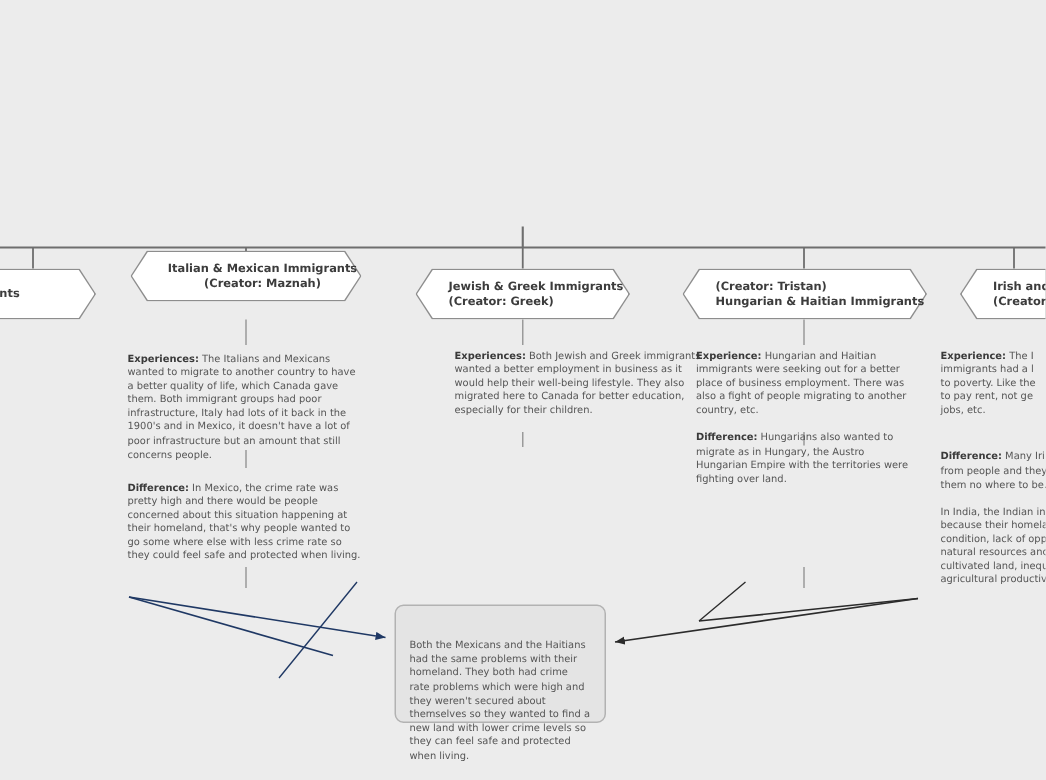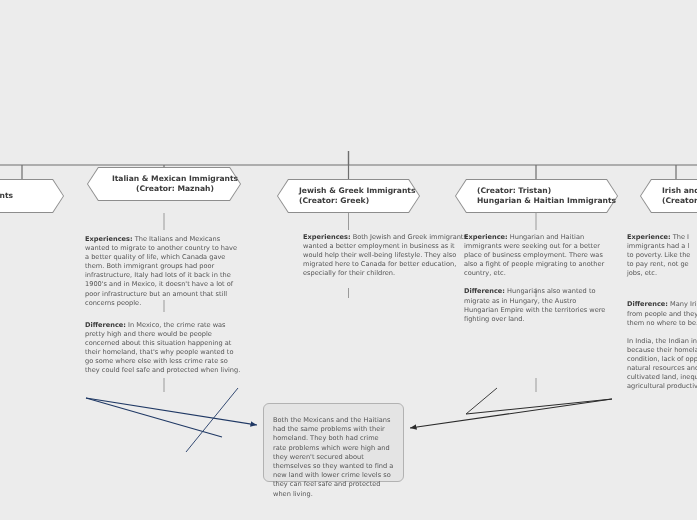--- a/index.html
+++ b/index.html
@@ -105,21 +105,21 @@
   .summary-box {
     position: absolute;
     left: 263px;
     top: 403px;
     width: 141px;
     height: 79px;
     background: #e4e4e4;
     border: 1px solid #b2b2b2;
     border-radius: 6px;
     box-sizing: border-box;
-    padding: 12px 9px;
+    padding: 22px 9px;
   }
   .summary-box .summary-text {
     font-size: 6.6px;
     line-height: 9.2px;
     color: #555555;
   }
 </style>
 </head>
 <body>
 

